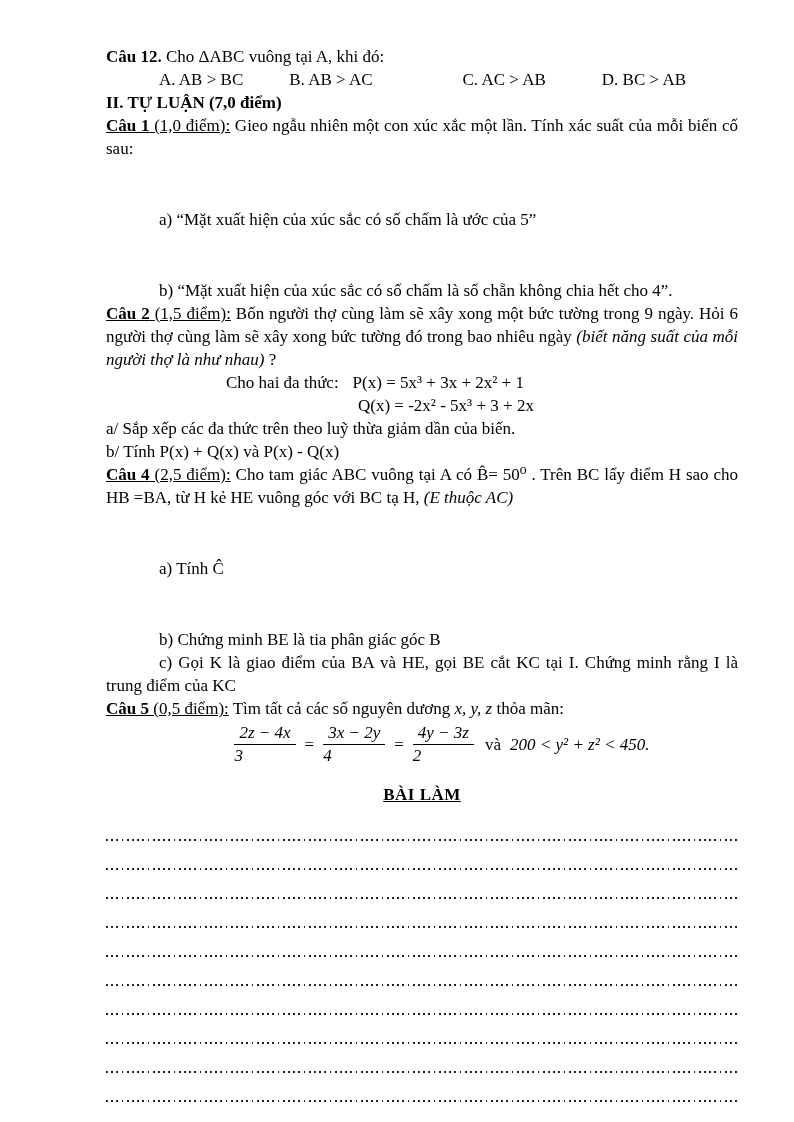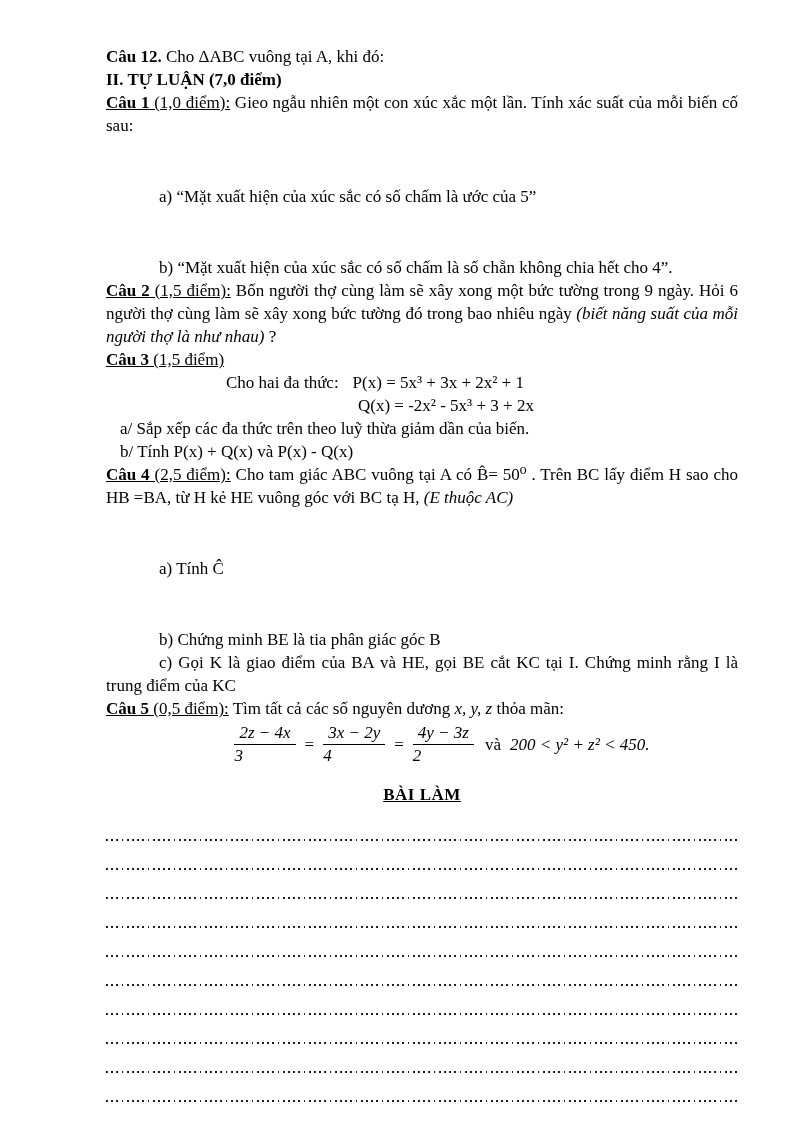--- a/index.html
+++ b/index.html
@@ -15,21 +15,21 @@
   b { font-weight:bold; }
   .bold { font-weight:bold; }
   .u { text-decoration:underline; }
   .just { text-align:justify; }
   .opts { display:flex; }
   .opt-a { margin-left:53px; }
   .opt-b { margin-left:46px; }
   .opt-c { margin-left:90px; }
   .opt-d { margin-left:56px; }
   .ind-a { margin-left:53px;margin-top:48px; }      
-  .ind-s { margin-left:14px; }      
+  .ind-s { }      
   .q3-line1 { margin-left:120px; }
   .q3-line1 .poly { margin-left:14px; }
   .q3-line2 { margin-left:252px; }
   .hang { text-indent:53px; }
   .mathi { font-style:normal; }
   .vars-i { font-style:italic; }
   .equation {
     display:flex; justify-content:center; align-items:center;
     gap:9px; height:48px; padding-left:40px;
   }
@@ -52,40 +52,43 @@
 </head>
 <body>
 
 <div class="page">
 
   <p>
     <b>Câu 12.</b>
     <span>Cho ΔABC vuông tại A, khi đó:</span>
   </p>
 
+  <div class="opts">
+    <span class="opt-a">A. AB &gt; BC</span>
+    <span class="opt-b">B. AB &gt; AC</span>
+    <span class="opt-c">C. AC &gt; AB</span>
+    <span class="opt-d">D. BC &gt; AB</span>
+  </div>
 
   <p class="bold">II. TỰ LUẬN (7,0 điểm)</p>
 
   <p class="just">
     <span class="u"><b>Câu 1</b><span> (1,0 điểm):</span></span>
     <span>Gieo ngẫu nhiên một con xúc xắc một lần. Tính xác suất của mỗi biến cố sau:</span>
   </p>
   <p class="ind-a">a) “Mặt xuất hiện của xúc sắc có số chấm là ước của 5”</p>
   <p class="ind-a">b) “Mặt xuất hiện của xúc sắc có số chấm là số chẵn không chia hết cho 4”.</p>
 
   <p class="just">
     <span class="u"><b>Câu 2</b><span> (1,5 điểm):</span></span>
     <span>Bốn người thợ cùng làm sẽ xây xong một bức tường trong 9 ngày. Hỏi 6 người thợ cùng làm sẽ xây xong bức tường đó trong bao nhiêu ngày</span>
     <i>(biết năng suất của mỗi người thợ là như nhau)</i>
     <span>?</span>
   </p>
 
-  <p>
-    <span class="u"><b>Câu 3</b><span> (1,5 điểm)</span></span>
-  </p>
   <p class="q3-line1">
     <span>Cho hai đa thức:</span><span class="poly">P(x) = 5x³ + 3x + 2x²  + 1</span>
   </p>
   <p class="q3-line2">Q(x) =  -2x² - 5x³ + 3 + 2x</p>
   <p class="ind-s">a/ Sắp xếp các đa thức trên theo luỹ thừa giảm dần của biến.</p>
   <p class="ind-s">b/ Tính P(x) + Q(x) và P(x) - Q(x)</p>
 
   <p class="just">
     <span class="u"><b>Câu 4</b><span> (2,5 điểm):</span></span>
     <span>Cho tam giác ABC vuông tại A có</span>

